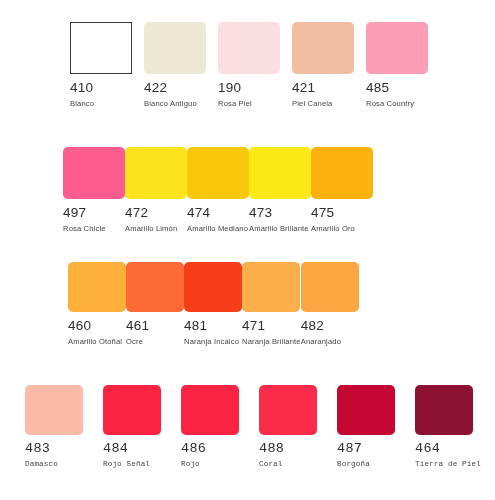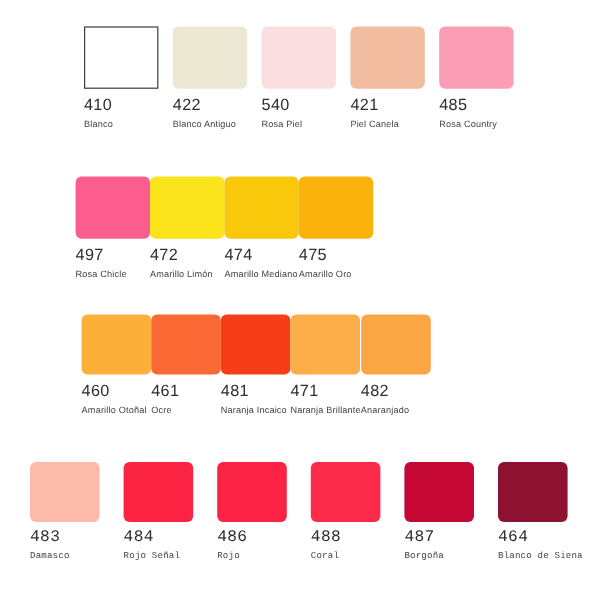--- a/index.html
+++ b/index.html
@@ -70,21 +70,21 @@
         <div class="chip-code">410</div>
         <div class="chip-name">Blanco</div>
       </div>
       <div class="swatch-cell">
         <div class="chip" style="width: 62px; height: 52px; background: rgb(237, 232, 212);"></div>
         <div class="chip-code">422</div>
         <div class="chip-name">Blanco Antiguo</div>
       </div>
       <div class="swatch-cell">
         <div class="chip" style="width: 62px; height: 52px; background: rgb(251, 222, 224);"></div>
-        <div class="chip-code">540</div>
+        <div class="chip-code">190</div>
         <div class="chip-name">Rosa Piel</div>
       </div>
       <div class="swatch-cell">
         <div class="chip" style="width: 62px; height: 52px; background: rgb(242, 188, 161);"></div>
         <div class="chip-code">421</div>
         <div class="chip-name">Piel Canela</div>
       </div>
       <div class="swatch-cell">
         <div class="chip" style="width: 62px; height: 52px; background: rgb(251, 158, 181);"></div>
         <div class="chip-code">485</div>
@@ -99,20 +99,25 @@
       </div>
       <div class="swatch-cell">
         <div class="chip" style="width: 62px; height: 52px; background: rgb(251, 228, 28);"></div>
         <div class="chip-code">472</div>
         <div class="chip-name">Amarillo Limón</div>
       </div>
       <div class="swatch-cell">
         <div class="chip" style="width: 62px; height: 52px; background: rgb(249, 200, 11);"></div>
         <div class="chip-code">474</div>
         <div class="chip-name">Amarillo Mediano</div>
+      </div>
+      <div class="swatch-cell">
+        <div class="chip" style="width: 62px; height: 52px; background: rgb(251, 233, 22);"></div>
+        <div class="chip-code">473</div>
+        <div class="chip-name">Amarillo Brillante</div>
       </div>
       <div class="swatch-cell">
         <div class="chip" style="width: 62px; height: 52px; background: rgb(251, 178, 12);"></div>
         <div class="chip-code">475</div>
         <div class="chip-name">Amarillo Oro</div>
       </div>
     </div>
     <div class="swatch-row" id="row-2" style="left: 68px; ">
       <div class="swatch-cell">
         <div class="chip" style="width: 58px; height: 50px; background: rgb(252, 176, 58);"></div>
@@ -162,16 +167,16 @@
         <div class="chip-name">Coral</div>
       </div>
       <div class="swatch-cell">
         <div class="chip" style="width: 58px; height: 50px; background: rgb(196, 7, 51);"></div>
         <div class="chip-code">487</div>
         <div class="chip-name">Borgoña</div>
       </div>
       <div class="swatch-cell">
         <div class="chip" style="width: 58px; height: 50px; background: rgb(141, 18, 50);"></div>
         <div class="chip-code">464</div>
-        <div class="chip-name">Blanco de Siena</div>
+        <div class="chip-name">Tierra de Piel</div>
       </div>
     </div>
   </div>
 
 </body></html>

